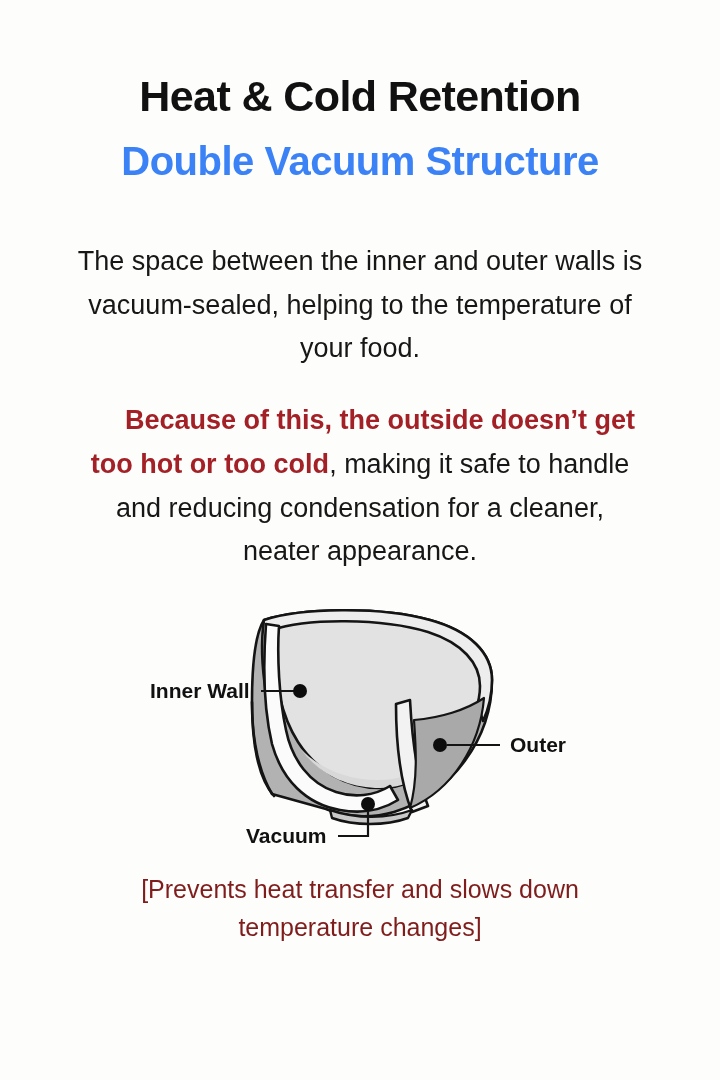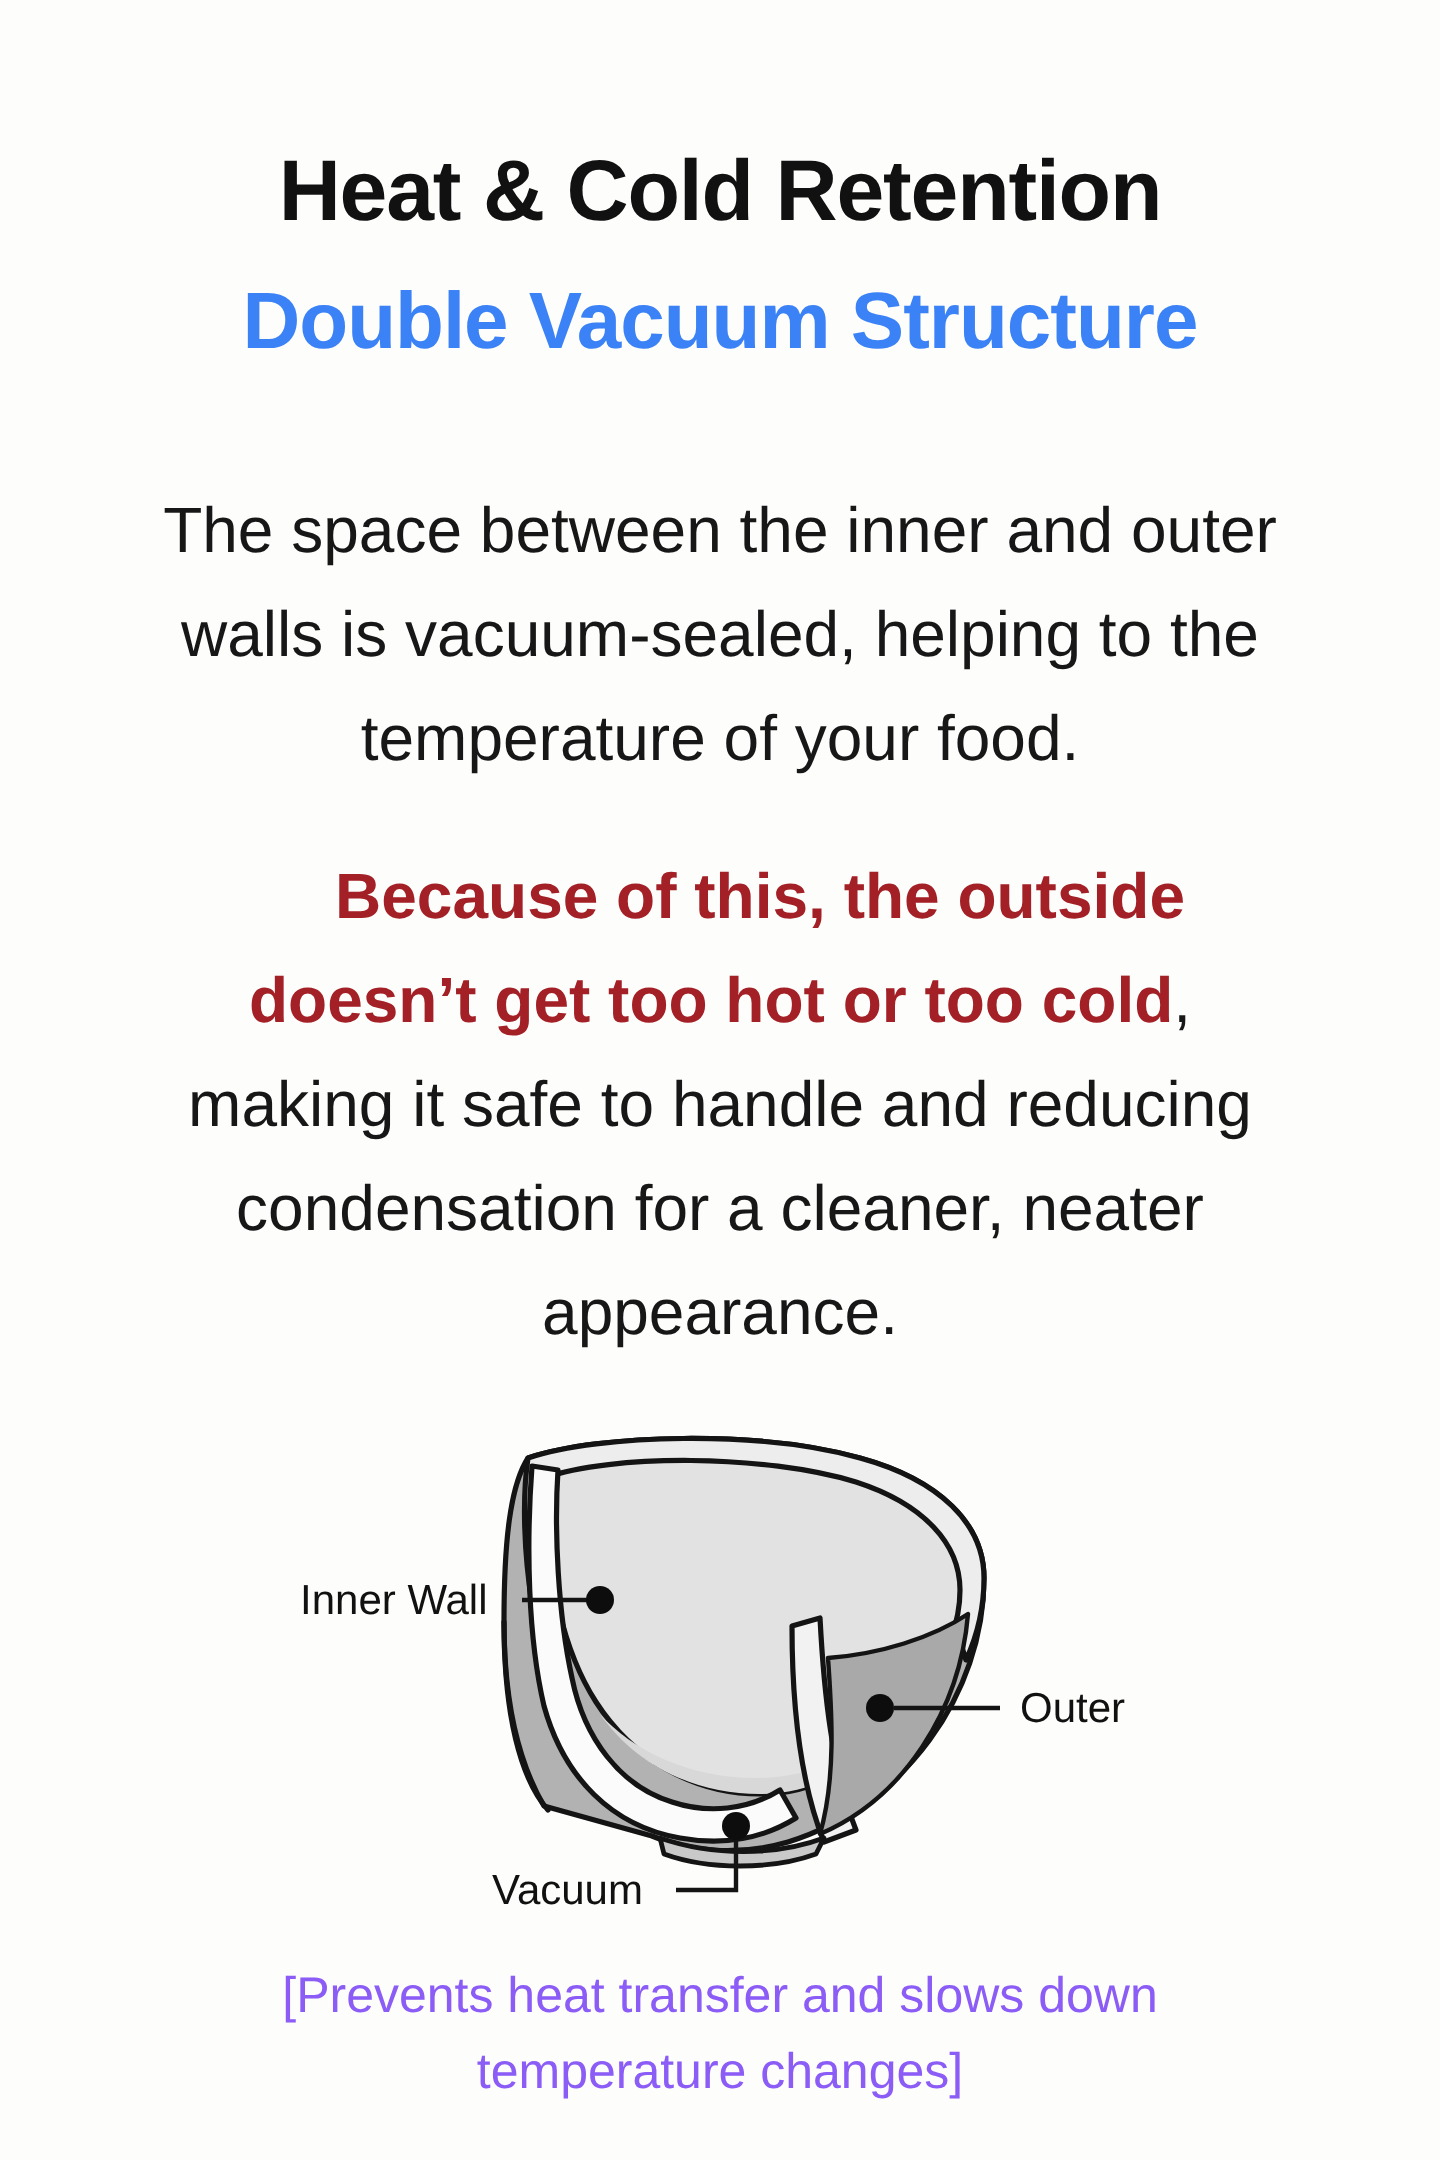--- a/index.html
+++ b/index.html
@@ -45,21 +45,21 @@
     margin: 20px 0 0 0;
   }
 
   
   .body-copy {
     margin: 0 auto;
     width: 570px;
     text-align: center;
   }
   .para {
-    font-size: 32px;
+    font-size: 27px;
     line-height: 1.62;
     color: #171717;
     margin: 0;
   }
   .para-one {
     margin-top: 58px;
   }
   .para-two {
     margin-top: 28px;
   }
@@ -68,38 +68,39 @@
     font-weight: bold;
     margin-left: 40px;
   }
 
   
   .diagram-wrap {
     position: relative;
     width: 720px;
     height: 252px;
     margin-top: 24px;
+    font-weight: bold;
   }
   .diagram-wrap svg {
     display: block;
   }
   .lbl {
     font-family: "Liberation Sans", sans-serif;
     font-size: 21px;
     fill: #111111;
   }
 
   
   .caption {
     margin: 20px auto 0 auto;
     width: 560px;
     text-align: center;
     font-size: 25px;
     line-height: 1.52;
-    color: #8b5cf6;
+    color: #7f1d1d;
   }
 </style>
 </head>
 <body>
 
 <div class="page">
 
   <div class="headings">
     <h1 class="title-main">Heat &amp; Cold Retention</h1>
     <h2 class="title-sub">Double Vacuum Structure</h2>

